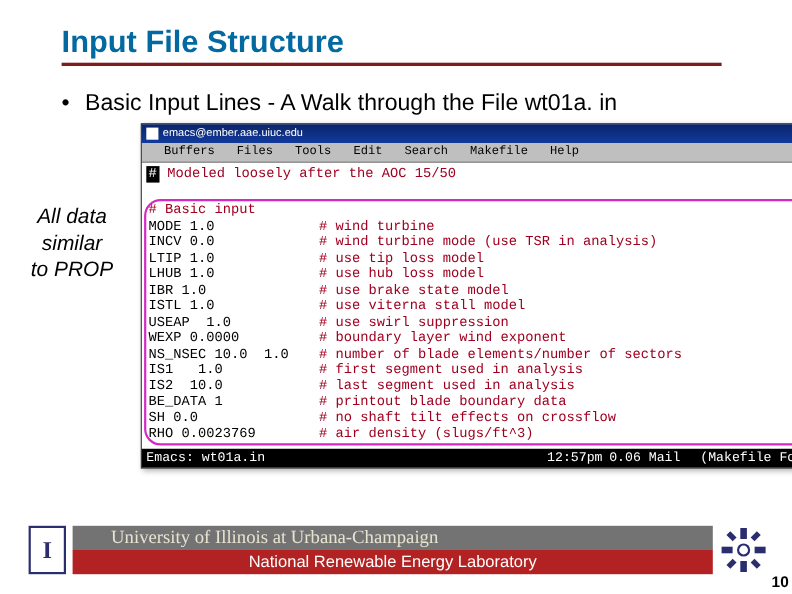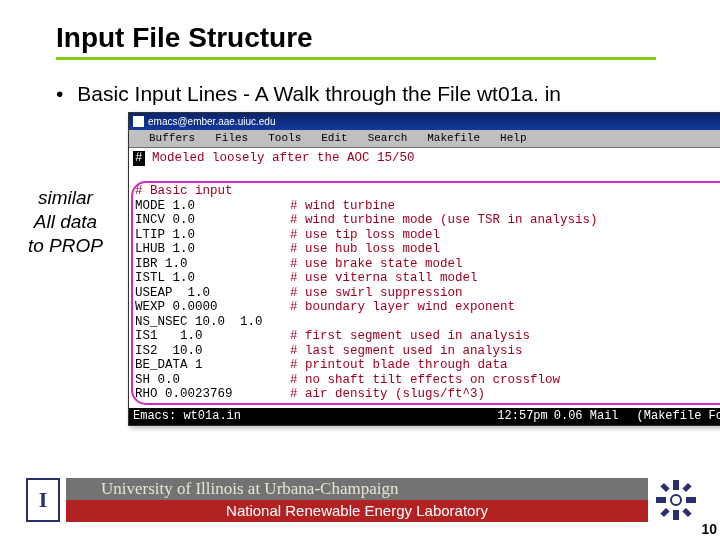--- a/index.html
+++ b/index.html
@@ -5,23 +5,23 @@
   * { margin: 0; padding: 0; box-sizing: border-box; }
   body {
     width: 720px; height: 540px;
     background: #fff;
     font-family: Arial, Helvetica, sans-serif;
     position: relative;
     overflow: hidden;
   }
   .slide-title-wrap { padding: 22px 0 0 56px; }
   .slide-title {
-    font-size: 28px; font-weight: bold; color: #000000;
+    font-size: 28px; font-weight: bold; color: #0369a1;
     padding-bottom: 3px;
-    border-bottom: 3px solid #84cc16;
+    border-bottom: 3px solid #7f1d1d;
     width: 600px;
   }
   .bullet-row {
     padding: 20px 0 0 56px;
     display: flex; align-items: flex-start;
   }
   .bullet-dot { font-size: 21px; margin-right: 14px; line-height: 1.3; }
   .bullet-text { font-size: 21px; line-height: 1.3; }
   .annotation {
     position: absolute; left: 28px; top: 186px;
@@ -123,22 +123,22 @@
 <div class="slide-title-wrap">
   <div class="slide-title">Input File Structure</div>
 </div>
 
 <div class="bullet-row">
   <div class="bullet-dot">•</div>
   <div class="bullet-text">Basic Input Lines - A Walk through the File wt01a. in</div>
 </div>
 
 <div class="annotation">
+  <div>All data</div>
   <div>similar</div>
-  <div>All data</div>
   <div>to PROP</div>
 </div>
 
 <div class="term">
   <div class="term-titlebar">
     <span class="term-title-icon"></span>
     <span>emacs@ember.aae.uiuc.edu</span>
     <div class="term-winbtns">
       <span>_</span>
       <span>□</span>
@@ -165,24 +165,24 @@
       <div class="term-line"><span class="full-red"># Basic input</span></div>
       <div id="code-lines">
           <div class="term-line"><span class="lhs">MODE 1.0</span><span class="rhs"># wind turbine</span></div>
           <div class="term-line"><span class="lhs">INCV 0.0</span><span class="rhs"># wind turbine mode (use TSR in analysis)</span></div>
           <div class="term-line"><span class="lhs">LTIP 1.0</span><span class="rhs"># use tip loss model</span></div>
           <div class="term-line"><span class="lhs">LHUB 1.0</span><span class="rhs"># use hub loss model</span></div>
           <div class="term-line"><span class="lhs">IBR 1.0</span><span class="rhs"># use brake state model</span></div>
           <div class="term-line"><span class="lhs">ISTL 1.0</span><span class="rhs"># use viterna stall model</span></div>
           <div class="term-line"><span class="lhs">USEAP  1.0</span><span class="rhs"># use swirl suppression</span></div>
           <div class="term-line"><span class="lhs">WEXP 0.0000</span><span class="rhs"># boundary layer wind exponent</span></div>
-          <div class="term-line"><span class="lhs">NS_NSEC 10.0  1.0</span></div>
+          <div class="term-line"><span class="lhs">NS_NSEC 10.0  1.0</span><span class="rhs"># number of blade elements/number of sectors</span></div>
           <div class="term-line"><span class="lhs">IS1   1.0</span><span class="rhs"># first segment used in analysis</span></div>
           <div class="term-line"><span class="lhs">IS2  10.0</span><span class="rhs"># last segment used in analysis</span></div>
-          <div class="term-line"><span class="lhs">BE_DATA 1</span><span class="rhs"># printout blade through data</span></div>
+          <div class="term-line"><span class="lhs">BE_DATA 1</span><span class="rhs"># printout blade boundary data</span></div>
           <div class="term-line"><span class="lhs">SH 0.0</span><span class="rhs"># no shaft tilt effects on crossflow</span></div>
           <div class="term-line"><span class="lhs">RHO 0.0023769</span><span class="rhs"># air density (slugs/ft^3)</span></div>
         </div>
     </div>
   </div>
   <div class="term-status">
     <span class="s-left">Emacs: wt01a.in</span>
     <span class="s-time">12:57pm</span>
     <span class="s-mid">0.06 Mail</span>
     <span class="s-font">(Makefile Font)</span>

